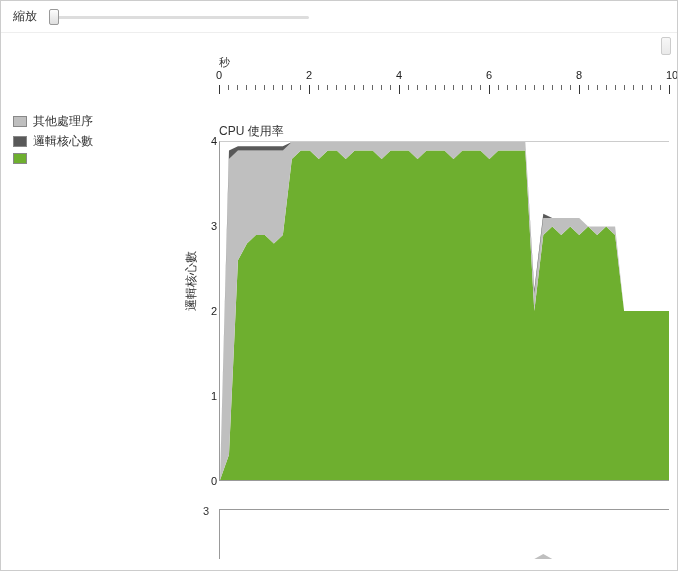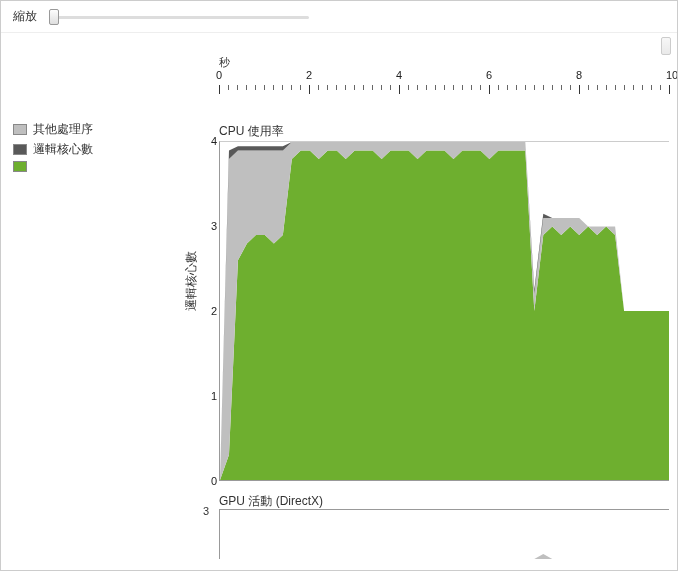--- a/index.html
+++ b/index.html
@@ -11,21 +11,21 @@
 .tab.active { color: #0078d7; }
 .tab-sep { width: 1px; height: 14px; background: #aaa; }
 .btn { border: 1px solid #aaa; background: linear-gradient(#fdfdfd,#e8e8e8); border-radius: 3px; padding: 3px 22px; cursor: pointer; font-size: 12px; }
 .zoom-row { height: 32px; display: flex; align-items: center; padding: 0 12px; gap: 12px; border-bottom: 1px solid #eee; }
 .zoom-label { color: #333; }
 .slider-wrap { position: relative; width: 260px; height: 18px; }
 .slider-track { position: absolute; top: 8px; left: 0; right: 0; height: 3px; background: #ddd; border-radius: 2px; }
 .slider-thumb { position: absolute; top: 1px; left: 0; width: 10px; height: 16px; background: linear-gradient(#fdfdfd,#dedede); border: 1px solid #999; border-radius: 2px; cursor: pointer; }
 .drag-grip { position: absolute; right: 6px; top: 36px; width: 10px; height: 18px; border: 1px solid #ccc; border-radius: 2px; background: linear-gradient(#f7f7f7,#e9e9e9); }
 .content { position: absolute; top: 60px; left: 0; right: 0; bottom: 0; }
-.side { position: absolute; left: 0; top: 60px; width: 200px; padding: 0 12px; }
+.side { position: absolute; left: 0; top: 52px; width: 200px; padding: 0 12px; }
 .legend-item { display: flex; align-items: center; gap: 6px; margin-bottom: 3px; font-size: 12px; }
 .legend-swatch { width: 14px; height: 11px; border: 1px solid #888; }
 .sw-other { background: #bfbfbf; }
 .sw-system { background: #595959; }
 .sw-idle { background: #fff; }
 .sw-prime { background: #6eaf2f; }
 .chart-area { position: absolute; left: 188px; top: 0; right: 8px; bottom: 0; }
 .time-axis { position: absolute; left: 30px; right: 0; top: 8px; height: 32px; }
 .time-label { position: absolute; top: 0; font-size: 11px; color: #222; transform: translateX(-3px); }
 .time-unit { position: absolute; left: 30px; top: -6px; font-size: 11px; }
@@ -146,21 +146,20 @@
         </div>
     <div class="y-axis-label">邏輯核心數</div>
     <div class="plot">
       <svg class="area" id="cpu-svg" viewBox="0 0 100 100" preserveAspectRatio="none">
             <path d="M 0 100 L 0 100 L 2 92.5 L 4 35 L 6 30 L 8 27.5 L 10 27.5 L 12 30 L 13.999999999999998 27.5 L 16 5 L 18 2.5 L 20 2.5 L 22.000000000000004 5 L 24 2.5 L 26 2.5 L 27.999999999999996 5 L 30 2.5 L 32 2.5 L 34 2.5 L 36 5 L 38 2.5 L 40 2.5 L 42.00000000000001 2.5 L 44.00000000000001 5 L 46 2.5 L 48 2.5 L 50 2.5 L 52 5 L 54 2.5 L 55.99999999999999 2.5 L 57.99999999999999 2.5 L 60 5 L 62 2.5 L 64 2.5 L 65.99999999999999 2.5 L 68 2.5 L 70 50 L 72 27.5 L 74 25 L 76 27.5 L 78 25 L 80 27.5 L 82 25 L 84.00000000000001 27.5 L 86 25 L 88.00000000000001 27.5 L 90 50 L 92 50 L 94 50 L 96 50 L 98.00000000000001 50 L 100 50 L 100 100 L 98.00000000000001 100 L 96 100 L 94 100 L 92 100 L 90 100 L 88.00000000000001 100 L 86 100 L 84.00000000000001 100 L 82 100 L 80 100 L 78 100 L 76 100 L 74 100 L 72 100 L 70 100 L 68 100 L 65.99999999999999 100 L 64 100 L 62 100 L 60 100 L 57.99999999999999 100 L 55.99999999999999 100 L 54 100 L 52 100 L 50 100 L 48 100 L 46 100 L 44.00000000000001 100 L 42.00000000000001 100 L 40 100 L 38 100 L 36 100 L 34 100 L 32 100 L 30 100 L 27.999999999999996 100 L 26 100 L 24 100 L 22.000000000000004 100 L 20 100 L 18 100 L 16 100 L 13.999999999999998 100 L 12 100 L 10 100 L 8 100 L 6 100 L 4 100 L 2 100 L 0 100 Z" fill="#6eaf2f" stroke="none"></path>
             <path d="M 0 100 L 0 100 L 2 5 L 4 2.499999999999986 L 6 2.5 L 8 2.5 L 10 2.5 L 12 2.5 L 13.999999999999998 2.5 L 16 0 L 18 0 L 20 0 L 22.000000000000004 0 L 24 0 L 26 0 L 27.999999999999996 0 L 30 0 L 32 0 L 34 0 L 36 0 L 38 0 L 40 0 L 42.00000000000001 0 L 44.00000000000001 0 L 46 0 L 48 0 L 50 0 L 52 0 L 54 0 L 55.99999999999999 0 L 57.99999999999999 0 L 60 0 L 62 0 L 64 0 L 65.99999999999999 0 L 68 0 L 70 44.99999999999999 L 72 22.5 L 74 22.5 L 76 22.5 L 78 22.5 L 80 22.5 L 82 25 L 84.00000000000001 25 L 86 25 L 88.00000000000001 25 L 90 50 L 92 50 L 94 50 L 96 50 L 98.00000000000001 50 L 100 50 L 100 50 L 98.00000000000001 50 L 96 50 L 94 50 L 92 50 L 90 50 L 88.00000000000001 27.5 L 86 25 L 84.00000000000001 27.5 L 82 25 L 80 27.5 L 78 25 L 76 27.5 L 74 25 L 72 27.5 L 70 50 L 68 2.5 L 65.99999999999999 2.5 L 64 2.5 L 62 2.5 L 60 5 L 57.99999999999999 2.5 L 55.99999999999999 2.5 L 54 2.5 L 52 5 L 50 2.5 L 48 2.5 L 46 2.5 L 44.00000000000001 5 L 42.00000000000001 2.5 L 40 2.5 L 38 2.5 L 36 5 L 34 2.5 L 32 2.5 L 30 2.5 L 27.999999999999996 5 L 26 2.5 L 24 2.5 L 22.000000000000004 5 L 20 2.5 L 18 2.5 L 16 5 L 13.999999999999998 27.5 L 12 30 L 10 27.5 L 8 27.5 L 6 30 L 4 35 L 2 92.5 L 0 100 Z" fill="#bfbfbf" stroke="none"></path>
             <path d="M 0 100 L 0 100 L 2 2.5 L 4 1.25 L 6 1.25 L 8 1.25 L 10 1.25 L 12 1.25 L 13.999999999999998 1.25 L 16 0 L 18 0 L 20 0 L 22.000000000000004 0 L 24 0 L 26 0 L 27.999999999999996 0 L 30 0 L 32 0 L 34 0 L 36 0 L 38 0 L 40 0 L 42.00000000000001 0 L 44.00000000000001 0 L 46 0 L 48 0 L 50 0 L 52 0 L 54 0 L 55.99999999999999 0 L 57.99999999999999 0 L 60 0 L 62 0 L 64 0 L 65.99999999999999 0 L 68 0 L 70 43.75 L 72 21.25 L 74 22.5 L 76 22.5 L 78 22.5 L 80 22.5 L 82 25 L 84.00000000000001 25 L 86 25 L 88.00000000000001 25 L 90 50 L 92 50 L 94 50 L 96 50 L 98.00000000000001 50 L 100 50 L 100 50 L 98.00000000000001 50 L 96 50 L 94 50 L 92 50 L 90 50 L 88.00000000000001 25 L 86 25 L 84.00000000000001 25 L 82 25 L 80 22.5 L 78 22.5 L 76 22.5 L 74 22.5 L 72 22.5 L 70 44.99999999999999 L 68 0 L 65.99999999999999 0 L 64 0 L 62 0 L 60 0 L 57.99999999999999 0 L 55.99999999999999 0 L 54 0 L 52 0 L 50 0 L 48 0 L 46 0 L 44.00000000000001 0 L 42.00000000000001 0 L 40 0 L 38 0 L 36 0 L 34 0 L 32 0 L 30 0 L 27.999999999999996 0 L 26 0 L 24 0 L 22.000000000000004 0 L 20 0 L 18 0 L 16 0 L 13.999999999999998 2.5 L 12 2.5 L 10 2.5 L 8 2.5 L 6 2.5 L 4 2.499999999999986 L 2 5 L 0 100 Z" fill="#595959" stroke="none"></path>
           </svg>
     </div>
 
-    <div class="gpu-title">GPU 活動 (DirectX)</div>
     <div class="gpu-y-tick">3</div>
     <div class="gpu-plot">
       <svg class="area" id="gpu-svg" viewBox="0 0 100 100" preserveAspectRatio="none">
             <path d="M 0 100 L 0 100 L 10 100 L 20 100 L 30 100 L 40 100 L 50 100 L 60 100 L 70 100 L 72 90 L 74 100 L 80 100 L 90 100 L 100 100 L 100 100 L 90 100 L 80 100 L 74 100 L 72 100 L 70 100 L 60 100 L 50 100 L 40 100 L 30 100 L 20 100 L 10 100 L 0 100 Z" fill="#bfbfbf" stroke="none"></path>
           </svg>
     </div>
   </div>
 
 </div>
 </div>

